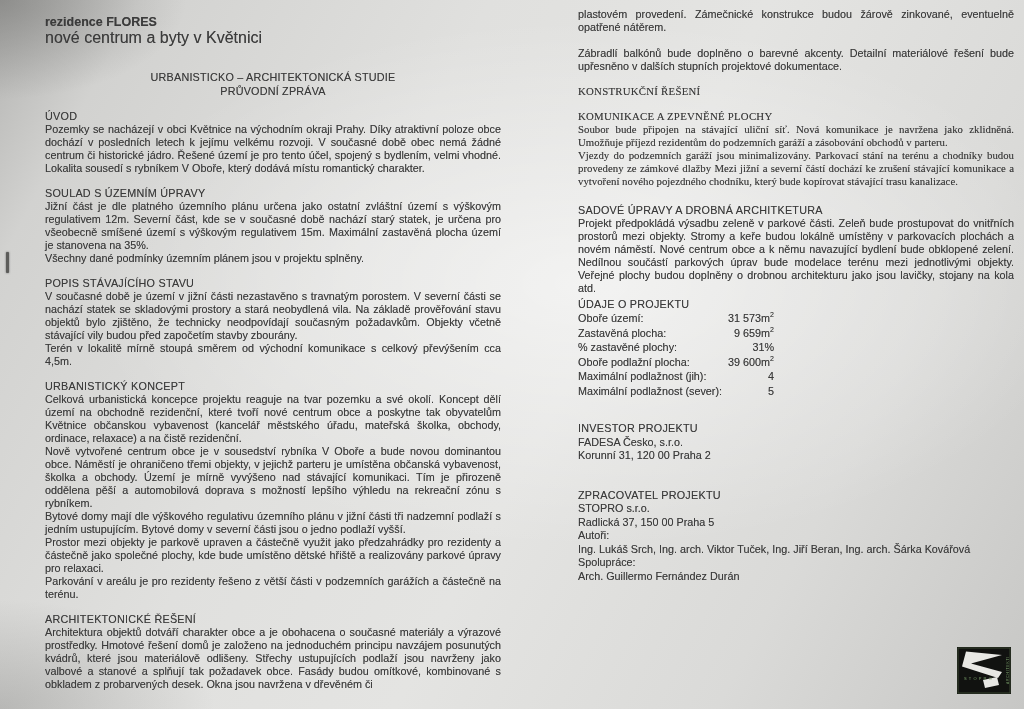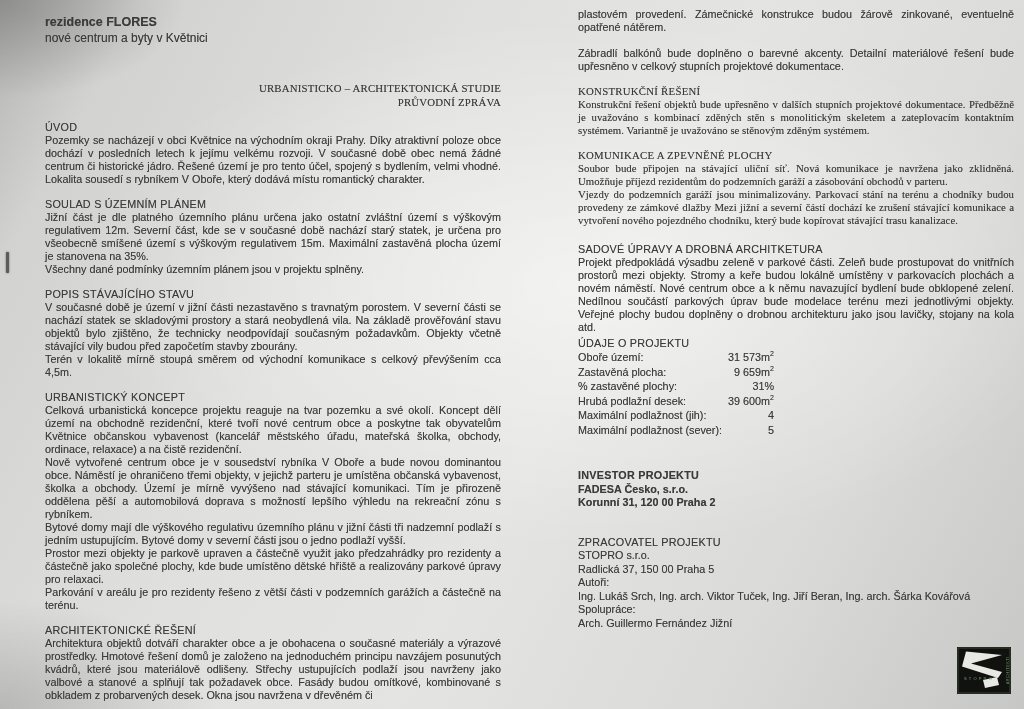--- a/index.html
+++ b/index.html
@@ -11,36 +11,36 @@
       radial-gradient(ellipse 68% 52% at 57% 40%, rgba(255,255,255,.55), rgba(255,255,255,0) 72%),
       radial-gradient(ellipse 30% 22% at 0% 100%, rgba(90,90,88,.28), rgba(90,90,88,0) 70%),
       radial-gradient(ellipse 26% 20% at 0% 0%, rgba(80,80,78,.38), rgba(80,80,78,0) 70%),
       linear-gradient(118deg,#b3b3b1 0%,#d2d2d0 10%,#e0e0de 35%,#e4e4e2 55%,#dadad8 78%,#c7c7c5 100%);
   }
   .col{position:absolute;top:0;font-size:10.8px;line-height:13px;text-align:justify;
        text-shadow:0 0 .5px rgba(70,70,70,.55);}
   .col-left{left:45px;width:456px;padding-top:14px;}
   .col-right{left:578px;width:436px;padding-top:8px;}
   .doc-title{font-size:12.5px;font-weight:bold;line-height:16px;text-align:left;}
-  .doc-subtitle{font-size:12px;line-height:16px;text-align:left;}
-  .doc-type{margin-top:36px;text-align:right;font-family:Liberation Serif, serif;}
+  .doc-subtitle{font-size:16px;line-height:16px;text-align:left;}
+  .doc-type{margin-top:25px;text-align:center;}
   .doc-type div{line-height:13.5px;letter-spacing:.2px;}
   .section{margin-top:12px;}
   .section.first{}
   .sec-heading{letter-spacing:.25px;text-align:left;}
   p{margin:0;}
   p.gap-above{margin-top:13px;}
   .big-gap{margin-top:12px;font-family:Liberation Serif, serif;}
   .data-table{margin-top:0;text-align:left;}
   .data-row{white-space:nowrap;line-height:14.5px;}
   .dl{display:inline-block;width:150px;}
   .dv{display:inline-block;width:46px;text-align:right;}
   sup{font-size:7px;line-height:0;vertical-align:super;}
   .block{margin-top:26px;text-align:left;}
-  .block.investor{margin-top:32px;font-weight:bold;}
+  .block.investor{margin-top:24px;}
   .block.author{}
   .block div{line-height:13.5px;}
   .margin-mark{position:absolute;left:6px;top:252px;width:3px;height:21px;
     background:#5c5c5a;border-radius:1px;box-shadow:0 0 2px rgba(70,70,70,.8);}
   .logo{position:absolute;left:957px;top:647px;width:54px;height:47px;}
 </style>
 </head>
 <body>
 
 <div class="page">
@@ -55,21 +55,21 @@
       <div>URBANISTICKO – ARCHITEKTONICKÁ STUDIE</div>
       <div>PRŮVODNÍ ZPRÁVA</div>
     </div>
 
     <div class="section first">
       <div class="sec-heading">ÚVOD</div>
       <p>Pozemky se nacházejí v obci Květnice na východním okraji Prahy. Díky atraktivní poloze obce dochází v posledních letech k jejímu velkému rozvoji.  V současné době obec nemá žádné centrum či historické jádro. Řešené území je pro tento účel, spojený s bydlením, velmi vhodné. Lokalita sousedí s rybníkem V Oboře, který dodává místu romantický charakter.</p>
     </div>
 
     <div class="section">
-      <div class="sec-heading">SOULAD S ÚZEMNÍM PLÁNEM</div>
+      <div class="sec-heading">SOULAD S ÚZEMNÍM ÚPRAVY</div>
       <p>Jižní část je dle platného územního plánu určena jako ostatní zvláštní území s výškovým regulativem 12m. Severní část, kde se v současné době nachází starý statek, je určena pro všeobecně smíšené území s výškovým regulativem 15m. Maximální zastavěná plocha území je stanovena na 35%.</p>
       <p>Všechny dané podmínky územním plánem jsou v projektu splněny.</p>
     </div>
 
     <div class="section">
       <div class="sec-heading">POPIS STÁVAJÍCÍHO STAVU</div>
       <p>V současné době je území v jižní části nezastavěno s travnatým porostem. V severní části se nachází statek se skladovými prostory a stará neobydlená vila. Na základě prověřování stavu objektů bylo zjištěno, že technicky neodpovídají současným požadavkům. Objekty včetně stávající vily budou  před započetím stavby zbourány.</p>
       <p>Terén v lokalitě mírně stoupá směrem od východní komunikace s celkový převýšením cca 4,5m.</p>
     </div>
 
@@ -83,25 +83,24 @@
     </div>
 
     <div class="section">
       <div class="sec-heading">ARCHITEKTONICKÉ ŘEŠENÍ</div>
       <p>Architektura objektů dotváří charakter obce a je obohacena o současné materiály a výrazové prostředky. Hmotové řešení domů je založeno na jednoduchém principu navzájem posunutých kvádrů, které jsou materiálově odlišeny. Střechy ustupujících podlaží jsou navrženy jako valbové a stanové a splňují tak požadavek obce. Fasády budou omítkové, kombinované s obkladem z probarvených desek. Okna jsou navržena v dřevěném či</p>
     </div>
   </div>
 
   <div class="col col-right">
     <p>plastovém provedení. Zámečnické konstrukce budou žárově zinkované, eventuelně opatřené nátěrem.</p>
-    <p class="gap-above">Zábradlí balkónů bude doplněno o barevné akcenty. Detailní materiálové řešení bude upřesněno v celkový stupních projektové dokumentace.</p>
+    <p class="gap-above">Zábradlí balkónů bude doplněno o barevné akcenty. Detailní materiálové řešení bude upřesněno v dalších stupních projektové dokumentace.</p>
 
     <div class="section big-gap">
       <div class="sec-heading">KONSTRUKČNÍ ŘEŠENÍ</div>
-      <p>Konstrukční řešení objektů bude upřesněno v dalších stupních projektové dokumentace. Předběžně je uvažováno s kombinací zděných stěn s monolitickým skeletem a zateplovacím kontaktním systémem. Variantně je uvažováno se stěnovým zděným systémem.</p>
     </div>
 
     <div class="section big-gap">
       <div class="sec-heading">KOMUNIKACE A ZPEVNĚNÉ PLOCHY</div>
       <p>Soubor bude připojen na stávající uliční síť. Nová komunikace je navržena jako zklidněná. Umožňuje příjezd rezidentům do podzemních garáží a zásobování obchodů v parteru.</p>
       <p>Vjezdy do podzemních garáží jsou minimalizovány. Parkovací stání na terénu a chodníky budou provedeny ze zámkové dlažby Mezi jižní a severní částí dochází ke zrušení stávající komunikace a vytvoření nového pojezdného chodníku, který bude kopírovat stávající trasu kanalizace.</p>
     </div>
 
     <div class="section" style="margin-top:16px">
       <div class="sec-heading">SADOVÉ ÚPRAVY A DROBNÁ ARCHITKETURA</div>
@@ -114,21 +113,21 @@
         <div class="data-row">
           <span class="dl">Oboře území:</span><span class="dv"><span>31 573m</span><sup>2</sup></span>
         </div>
         <div class="data-row">
           <span class="dl">Zastavěná plocha:</span><span class="dv"><span>9 659m</span><sup>2</sup></span>
         </div>
         <div class="data-row">
           <span class="dl">% zastavěné plochy:</span><span class="dv"><span>31%</span><sup></sup></span>
         </div>
         <div class="data-row">
-          <span class="dl">Hrubá podlažní desek:</span><span class="dv"><span>39 600m</span><sup>2</sup></span>
+          <span class="dl">Oboře podlažní plocha:</span><span class="dv"><span>39 600m</span><sup>2</sup></span>
         </div>
         <div class="data-row">
           <span class="dl">Maximální podlažnost (jih):</span><span class="dv"><span>4</span><sup></sup></span>
         </div>
         <div class="data-row">
           <span class="dl">Maximální podlažnost (sever):</span><span class="dv"><span>5</span><sup></sup></span>
         </div>
       </div>
     </div>
 
@@ -138,21 +137,21 @@
       <div>Korunní 31, 120 00 Praha 2</div>
     </div>
 
     <div class="block author">
       <div class="sec-heading">ZPRACOVATEL PROJEKTU</div>
       <div>STOPRO s.r.o.</div>
       <div>Radlická 37, 150 00 Praha 5</div>
       <div>Autoři:</div>
       <div>Ing. Lukáš Srch, Ing. arch. Viktor Tuček, Ing. Jiří Beran, Ing. arch. Šárka Kovářová</div>
       <div>Spolupráce:</div>
-      <div>Arch. Guillermo Fernández Jižní</div>
+      <div>Arch. Guillermo Fernández Durán</div>
     </div>
 
   </div>
 
   <div class="logo">
     <svg width="54" height="47" viewBox="0 0 54 47">
       <rect x="0" y="0" width="54" height="47" fill="#111210"></rect>
       <rect x="1" y="1" width="52" height="45" fill="none" stroke="#39452f" stroke-width="1"></rect>
       <path d="M45 6 L14 14.5 L45 23 L41 29 L5 17.5 L9 2.5 Z" fill="#e8e8e4" transform="translate(0,2)"></path>
       <path d="M26 33 L40 30 L42 38 L28 41 Z" fill="#e8e8e4"></path>

